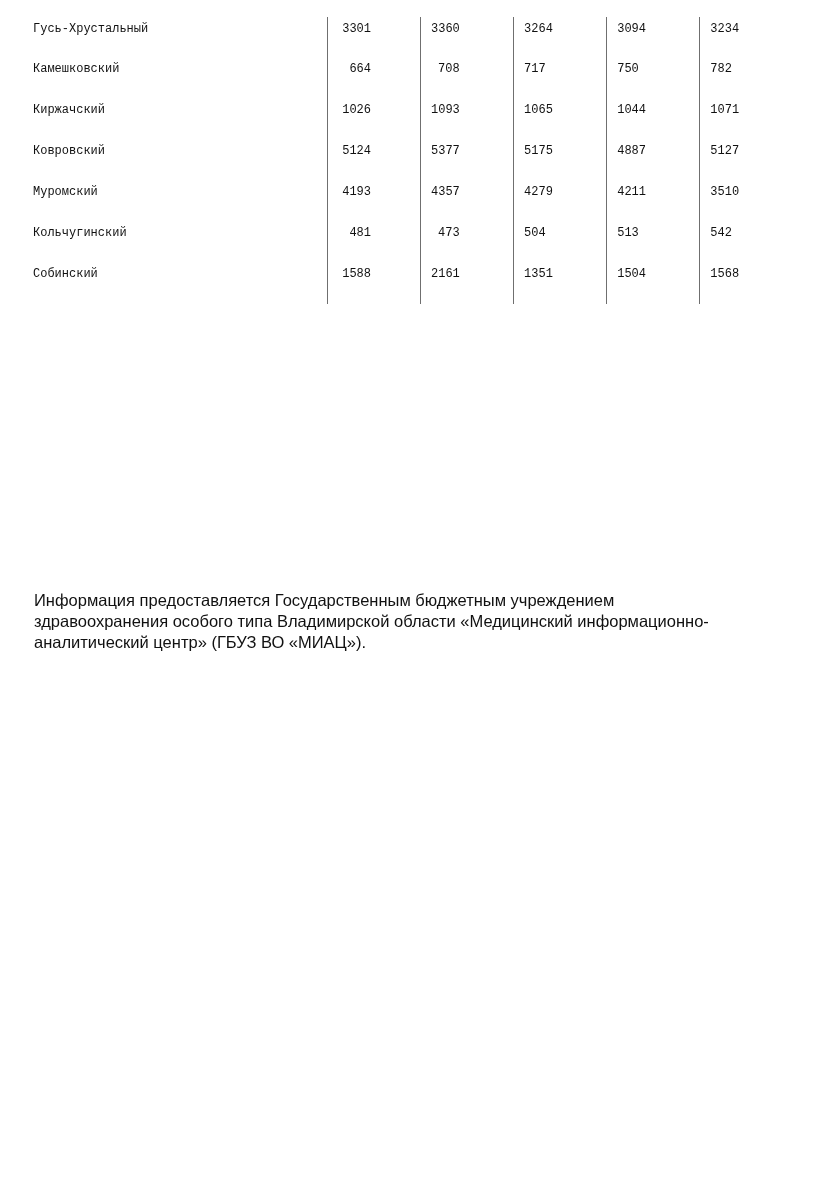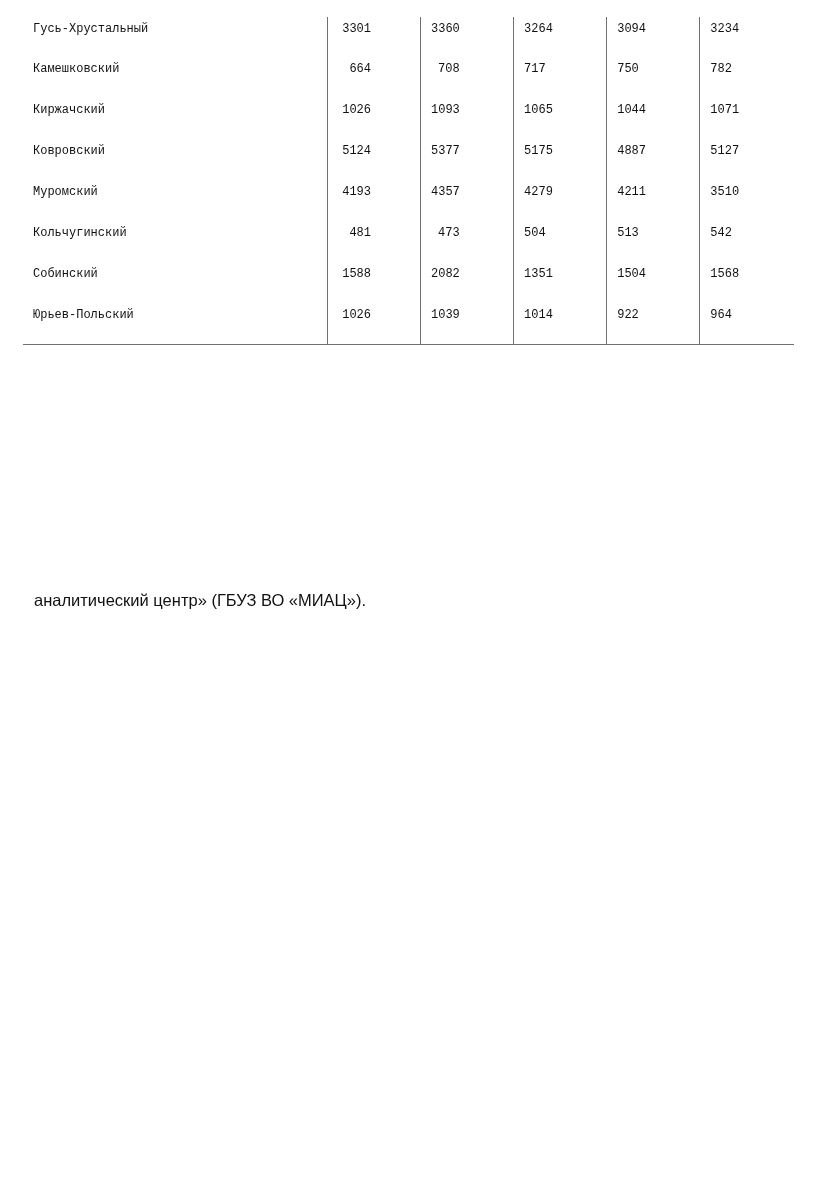--- a/index.html
+++ b/index.html
@@ -208,52 +208,34 @@
           </td>
       </tr>
       <tr>
         <td class="name-cell">
             <span class="cell-text">Собинский</span>
           </td>
         <td class="num-cell first-num">
             <span class="cell-text">1588</span>
           </td>
         <td class="num-cell second-num">
-            <span class="cell-text">2082</span>
+            <span class="cell-text">2161</span>
           </td>
         <td class="num-cell">
             <span class="cell-text">1351</span>
           </td>
         <td class="num-cell">
             <span class="cell-text">1504</span>
           </td>
         <td class="num-cell last-col">
             <span class="cell-text">1568</span>
-          </td>
-      </tr>
-      <tr class="last-row">
-        <td class="name-cell">
-            <span class="cell-text">Юрьев-Польский</span>
-          </td>
-        <td class="num-cell first-num">
-            <span class="cell-text">1026</span>
-          </td>
-        <td class="num-cell second-num">
-            <span class="cell-text">1039</span>
-          </td>
-        <td class="num-cell">
-            <span class="cell-text">1014</span>
-          </td>
-        <td class="num-cell">
-            <span class="cell-text">922</span>
-          </td>
-        <td class="num-cell last-col">
-            <span class="cell-text">964</span>
           </td>
       </tr>
     </tbody>
   </table>
 
   <p class="footnote">
+    <span class="line">Информация предоставляется Государственным бюджетным учреждением</span>
+    <span class="line">здравоохранения особого типа Владимирской области «Медицинский информационно-</span>
     <span class="line">аналитический центр» (ГБУЗ ВО «МИАЦ»).</span>
   </p>
 
 </div>
 
 </body></html>

